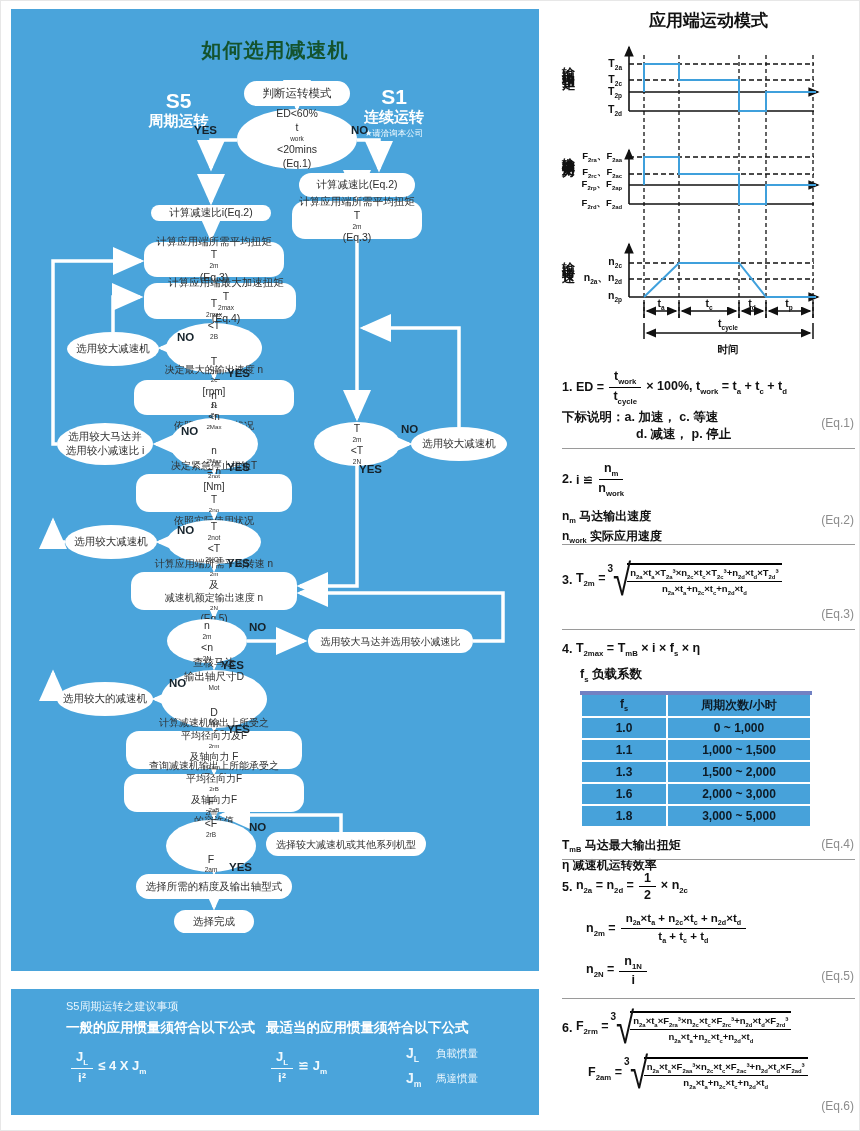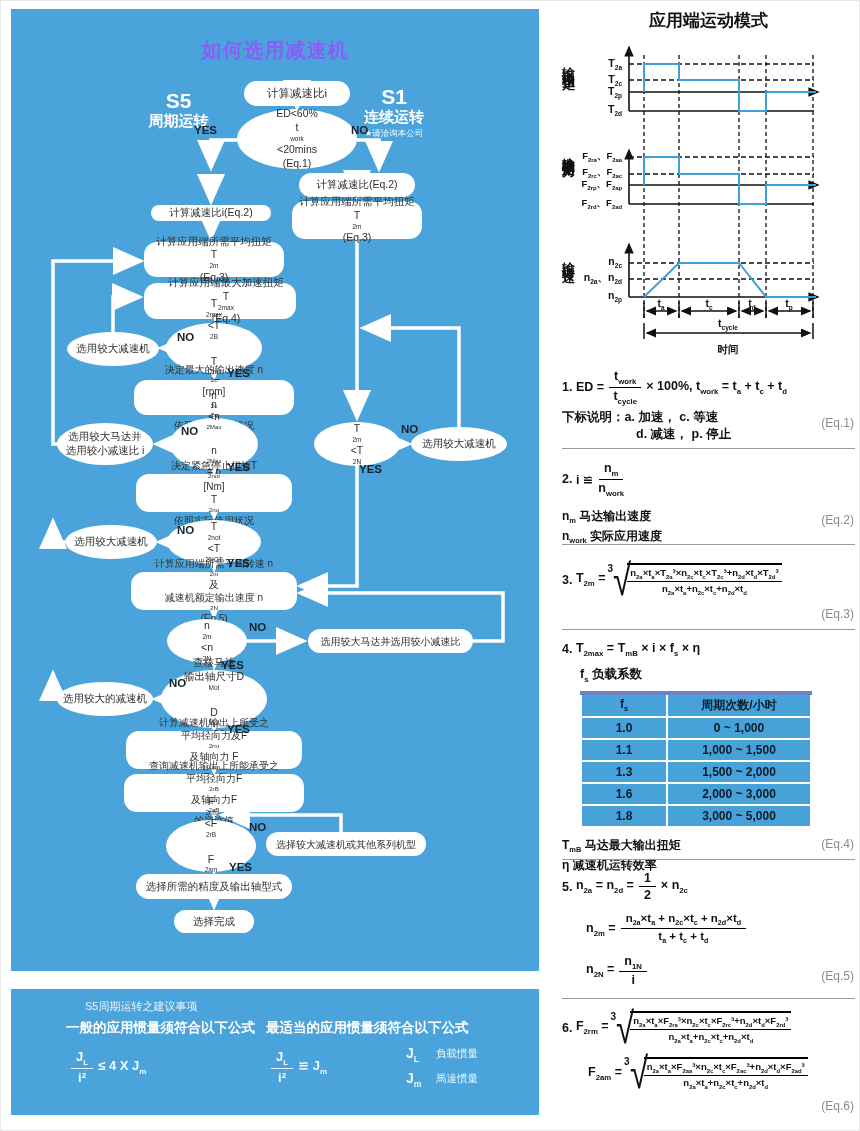--- a/index.html
+++ b/index.html
@@ -10,21 +10,21 @@
   #flow-panel{left:10px;top:8px;width:528px;height:962px;background:#4aa4db;}
   #advice-panel{left:10px;top:988px;width:528px;height:126px;background:#4aa4db;}
   
   #flow-svg{left:10px;top:8px;width:528px;height:962px;z-index:1;}
   .n{position:absolute;background:#fff;color:#2f2f2f;display:flex;flex-direction:column;align-items:center;justify-content:center;
      text-align:center;line-height:1.3;font-size:10.5px;z-index:2;white-space:nowrap;}
   .rect{border-radius:13px;}
   .oval{border-radius:50%;}
   .sm{font-size:10px;}
   sub{font-size:0.62em;}
-  .flow-title{left:10px;top:36px;width:528px;text-align:center;color:#8b5cf6;font-size:20px;font-weight:bold;z-index:2;letter-spacing:1px;}
+  .flow-title{left:10px;top:36px;width:528px;text-align:center;color:#14532d;font-size:20px;font-weight:bold;z-index:2;letter-spacing:1px;}
   .mode{color:#fff;text-align:center;z-index:2;}
   .mode .code{font-size:21px;font-weight:bold;line-height:1.1;}
   .mode .mlabel{font-size:15px;font-weight:bold;}
   .mode .mnote{font-size:8.5px;color:#f2fbff;margin-top:1px;}
   .yn{position:absolute;font-size:11.5px;font-weight:bold;color:#15222b;z-index:3;}
   
   #right-panel{left:555px;top:0;width:305px;height:1131px;background:#fff;}
   .rp-title{left:0;top:8px;width:305px;text-align:center;font-size:17px;font-weight:bold;color:#111;}
   .vlabel{writing-mode:vertical-rl;text-orientation:upright;font-size:13px;font-weight:bold;color:#111;letter-spacing:3px;line-height:1;}
   .tick{position:absolute;text-align:right;font-size:10.5px;font-weight:bold;color:#111;white-space:nowrap;}
@@ -45,21 +45,21 @@
   .rfrac .fden{padding-top:1px;}
   .eqnote{font-weight:bold;font-size:12.5px;margin-top:4px;}
   .eqlegend{font-weight:bold;font-size:12px;line-height:1.5;}
   
   #fs-table{border-collapse:collapse;background:#47a2da;border:2px solid #3b87c8;border-top:4px solid #7181c3;}
   #fs-table td,#fs-table th{border:2px solid #fff;border-top-width:2px;font-size:12px;font-weight:bold;color:#0d1b26;
       text-align:center;padding:2px 6px;background:#47a2da;height:16px;}
   #fs-table th:first-child,#fs-table td:first-child{width:72px;}
   #fs-table th:last-child,#fs-table td:last-child{width:130px;}
   
-  .adv-small{font-size:11px;color:#eaf6fd;margin-left:19px;}
+  .adv-small{font-size:11px;color:#eaf6fd;}
   .adv-head{font-size:13.5px;font-weight:bold;color:#fff;}
   .adv-formula{display:flex;align-items:center;color:#f2fafe;font-size:13px;font-weight:bold;}
   .adv-formula .frac .fnum{border-bottom-color:#f2fafe;}
   .adv-leg-row{display:flex;align-items:center;color:#eaf6fd;margin-bottom:6px;}
   .adv-leg-sym{font-size:14px;font-weight:bold;width:30px;}
   .adv-leg-lab{font-size:10.5px;}
 </style>
 </head>
 <body>
 
@@ -119,21 +119,21 @@
       <path d="M203,802 V808" marker-end="url(#aw)"></path>
       <path d="M330,823 V806 H211" marker-end="url(#aw)"></path>
       <path d="M203,861 V863" marker-end="url(#aw)"></path>
       <path d="M203,889 V898" marker-end="url(#aw)"></path>
       <path d="M389,435 H398" marker-end="url(#aw)"></path>
       <path d="M448,418 V319 H352" marker-end="url(#aw)"></path>
       <path d="M346,456 V577 H289" marker-end="url(#aw)"></path>
     </g>
   </svg>
 
-  <div class="n rect" style="left:243px;top:80px;width:106px;height:25px;font-size:11.5px;">计算减速比i</div>
+  <div class="n rect" style="left:243px;top:80px;width:106px;height:25px;font-size:11.5px;">判断运转模式</div>
   <div class="n oval" style="left:236px;top:108px;width:120px;height:60px;">ED&lt;60%<br>t<sub>work</sub>&lt;20mins<br>(Eq.1)</div>
   <div class="n rect" style="left:150px;top:204px;width:120px;height:16px;">计算减速比i(Eq.2)</div>
   <div class="n rect" style="left:298px;top:172px;width:116px;height:24px;">计算减速比(Eq.2)</div>
   <div class="n rect" style="left:291px;top:200px;width:130px;height:38px;">计算应用端所需平均扭矩<br>T<sub>2m</sub>(Eq.3)</div>
   <div class="n rect" style="left:143px;top:241px;width:140px;height:35px;">计算应用端所需平均扭矩<br>T<sub>2m</sub>(Eq.3)</div>
   <div class="n rect" style="left:143px;top:282px;width:140px;height:36px;padding-left:12px;">计算应用端最大加速扭矩<br>T<sub>2max</sub>(Eq.4)</div>
   <div class="n oval" style="left:165px;top:322px;width:96px;height:50px;">T<sub>2max</sub>&lt;T<sub>2B</sub><br>T<sub>2m</sub>&lt;T<sub>2N</sub></div>
   <div class="n oval" style="left:66px;top:331px;width:92px;height:34px;">选用较大减速机</div>
   <div class="n rect sm" style="left:133px;top:379px;width:160px;height:35px;">决定最大的输出速度 n<sub>2c</sub>[rpm]<br>n<sub>2c</sub> 依照实际使用状况</div>
   <div class="n oval sm" style="left:169px;top:417px;width:88px;height:52px;">n<sub>2c</sub>&lt;n<sub>2Max</sub><br>n<sub>2Max</sub>= n<sub>1Max</sub>∕i</div>

